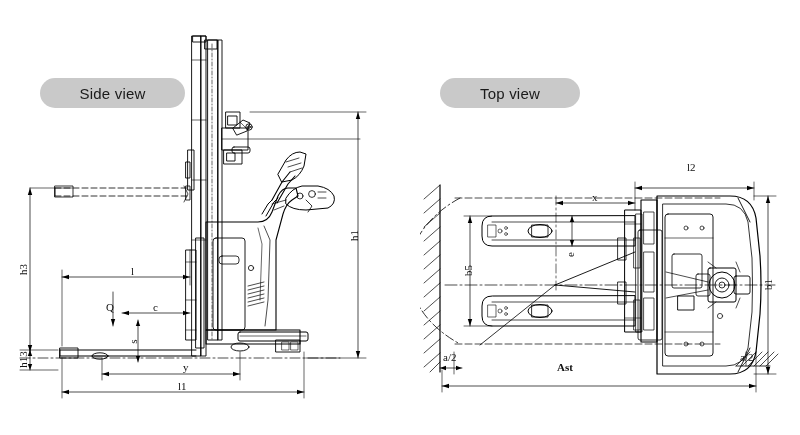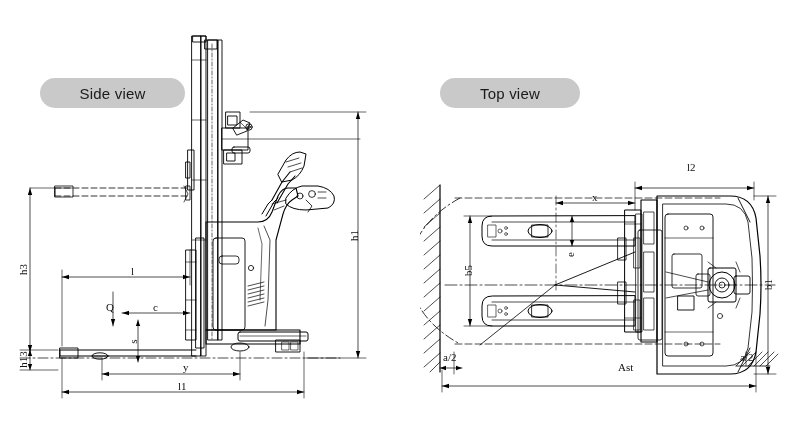--- a/index.html
+++ b/index.html
@@ -388,15 +388,15 @@
   <div class="dimlbl vert" style="left:131px;top:336px;">s</div>
   <div class="dimlbl" style="left:183px;top:362px;">y</div>
 
   <div class="dimlbl" style="left:687px;top:162px;">l2</div>
   <div class="dimlbl" style="left:592px;top:192px;">x</div>
   <div class="dimlbl vert" style="left:568px;top:249px;">e</div>
   <div class="dimlbl vert" style="left:463px;top:265px;">b5</div>
   <div class="dimlbl vert" style="left:763px;top:279px;">b1</div>
   <div class="dimlbl" style="left:443px;top:352px;">a/2</div>
   <div class="dimlbl" style="left:740px;top:352px;">a/2</div>
-  <div class="dimlbl" style="left:618px;top:362px;">Ast</div>
+  <div class="dimlbl" style="left:557px;top:362px;font-weight:bold;">Ast</div>
 
 </div>
 
 </body></html>

